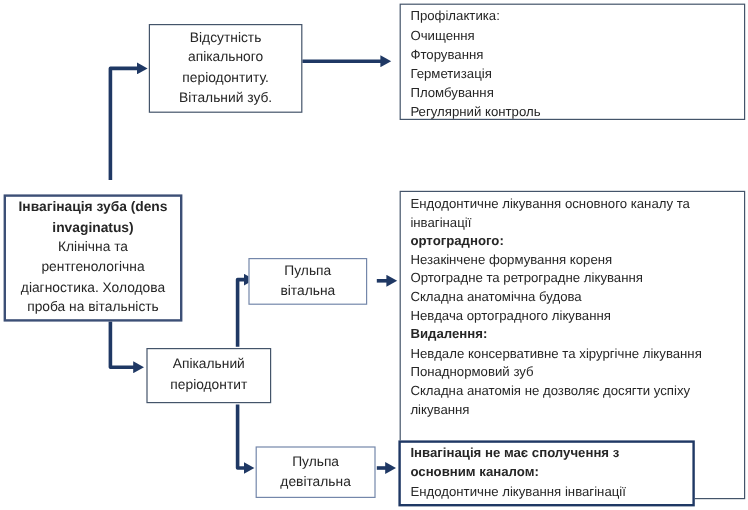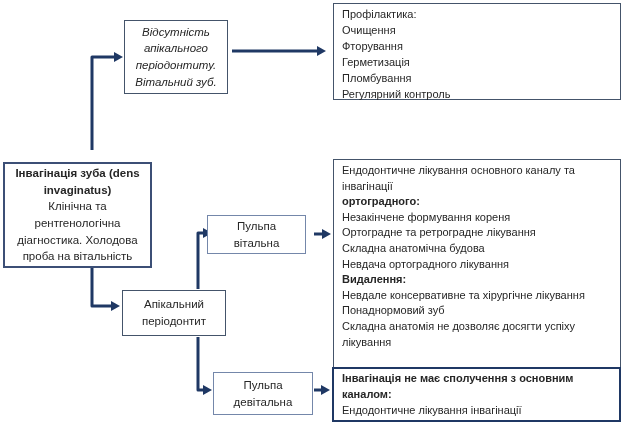--- a/index.html
+++ b/index.html
@@ -58,21 +58,21 @@
     <path class="conn" d="M314,234 L323,234" marker-end="url(#ah)"></path>
     <path class="conn" d="M198,337 L198,390 L204,390" marker-end="url(#ah)"></path>
     <path class="conn" d="M314,390 L322,390" marker-end="url(#ah)"></path>
   </svg>
 
   <div class="box box-dark center" style="left:3px;top:150px;width:149px;height:106px;margin-top:12px;">
     <div class="bold">Інвагінація зуба (dens invaginatus)</div>
     <div>Клінічна та рентгенологічна діагностика. Холодова проба на вітальність</div>
   </div>
 
-  <div class="box center" style="left:124px;top:20px;width:104px;height:74px;font-style:italic;">
+  <div class="box center" style="left:124px;top:20px;width:128px;height:74px;">
     <div>Відсутність апікального періодонтиту. Вітальний зуб.</div>
   </div>
 
   <div class="box txt" style="left:333px;top:3px;width:288px;height:97px;line-height:1.45;">
     <div>Профілактика:</div>
     <div>Очищення</div>
     <div>Фторування</div>
     <div>Герметизація</div>
     <div>Пломбування</div>
     <div>Регулярний контроль</div>
@@ -96,18 +96,18 @@
     <div class="bold">Видалення:</div>
     <div>Невдале консервативне та хірургічне лікування</div>
     <div>Понаднормовий зуб</div>
     <div>Складна анатомія не дозволяє досягти успіху лікування</div>
   </div>
 
   <div class="box box-light center" style="left:213px;top:372px;width:100px;height:43px;">
     <div>Пульпа девітальна</div>
   </div>
 
-  <div class="box box-navy txt" style="left:332px;top:367px;width:289px;height:55px;line-height:1.45;padding-top:2px;">
+  <div class="box box-navy txt" style="left:332px;top:367px;width:247px;height:55px;line-height:1.45;padding-top:2px;">
     <div class="bold">Інвагінація не має сполучення з основним каналом:</div>
     <div>Ендодонтичне лікування інвагінації</div>
   </div>
 
 </div>
 
 </body></html>

